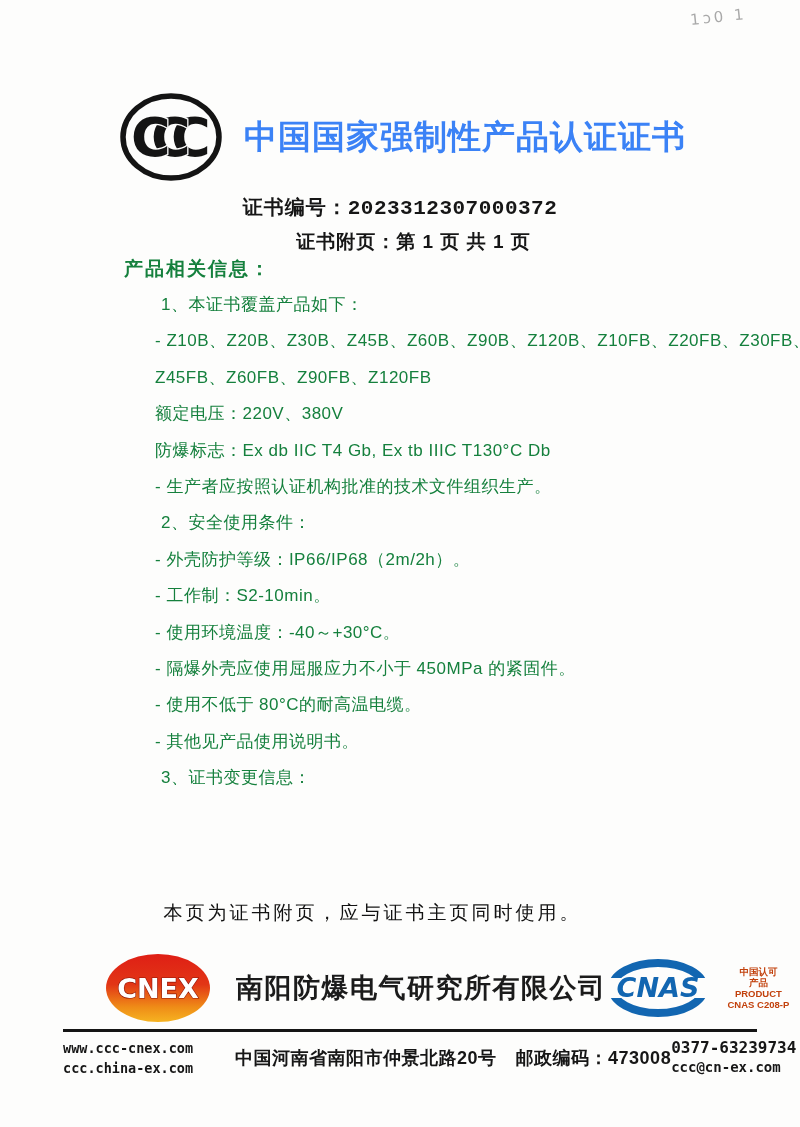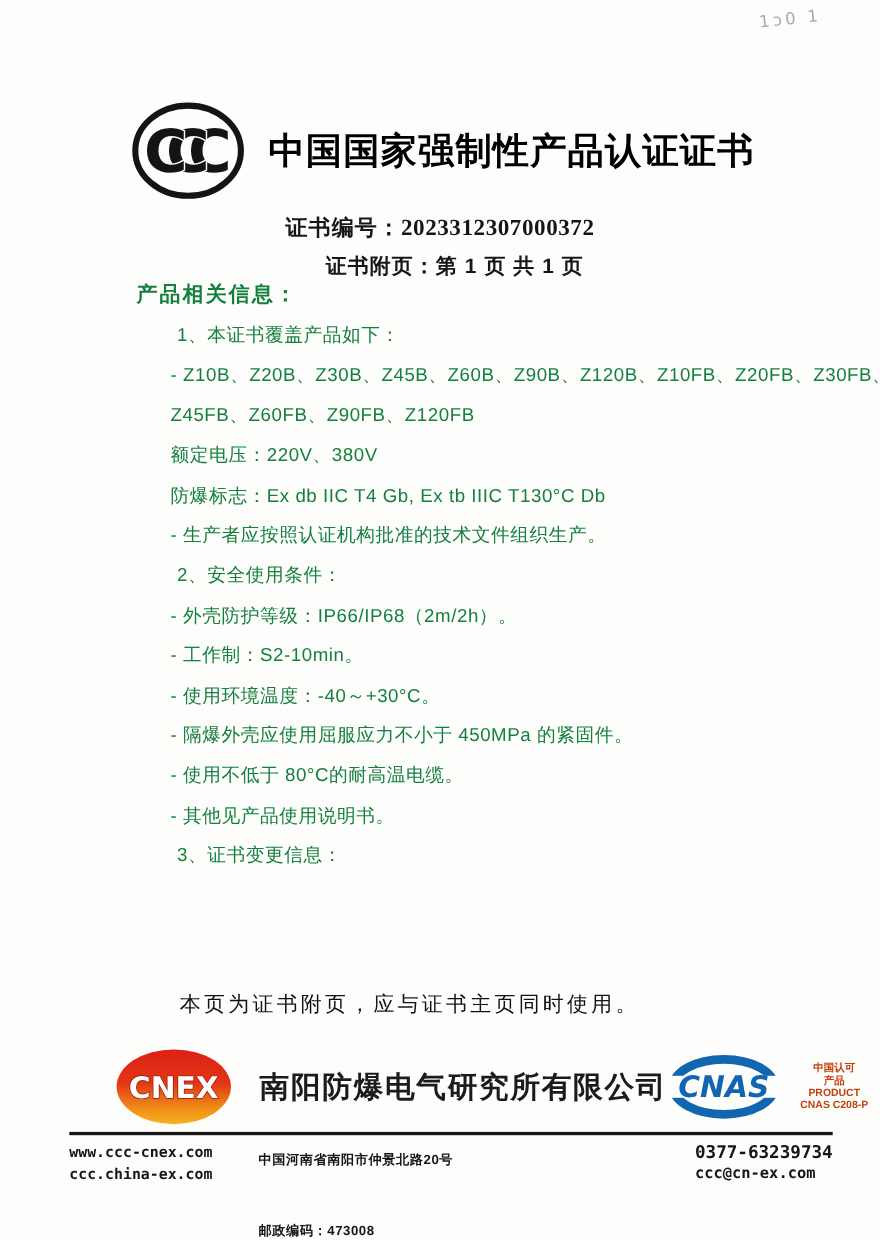--- a/index.html
+++ b/index.html
@@ -23,30 +23,30 @@
   
   .header {
     position:absolute; top:92px; left:118px;
     display:flex; align-items:center;
   }
   .ccc-logo { width:106px; height:90px; flex:0 0 auto; }
   .doc-title {
     margin-left:20px;
     font-size:33px; font-weight:700;
     letter-spacing:1px; white-space:nowrap;
-    color:#000000;
+    color:#3b82f6;
   }
   
   .cert-line1 {
     position:absolute; top:194px; left:0; width:800px;
     text-align:center; font-size:20px; font-weight:700;
     letter-spacing:1px;
   }
   .cert-line1 .num {
-    font-family:Liberation Serif, serif;
+    font-family:Liberation Mono, monospace;
     font-size:21px; letter-spacing:0.5px;
   }
   .cert-line2 {
     position:absolute; top:229px; left:16px; width:795px;
     text-align:center; font-size:19px; font-weight:700;
     letter-spacing:1px;
   }
   
   .body-block {
     position:absolute; top:251px; left:124px; width:580px;
@@ -94,24 +94,23 @@
     position:absolute; top:1038px; left:63px; width:694px;
     display:flex; align-items:flex-start;
   }
   .sites {
     font-family:"DejaVu Sans Mono", monospace;
     font-weight:700; font-size:13.5px; line-height:20px;
     white-space:nowrap;
   }
   .addr-wrap {
     margin-left:42px; padding-top:8px;
-    display:flex; gap:48px;
-    font-size:12px; font-weight:700; letter-spacing:0.5px;
+    display:flex; gap:19px;
+    font-size:18px; font-weight:700; letter-spacing:0.5px;
     white-space:nowrap;
-    flex-direction:column;
   }
   .phone-email {
     margin-left:auto; padding-top:0px;
     font-family:"DejaVu Sans Mono", monospace;
     font-weight:700; white-space:nowrap;
   }
   .phone-email .phone { font-size:16px; line-height:20px; }
   .phone-email .email { font-size:14px; line-height:19px; }
 </style>
 </head>

